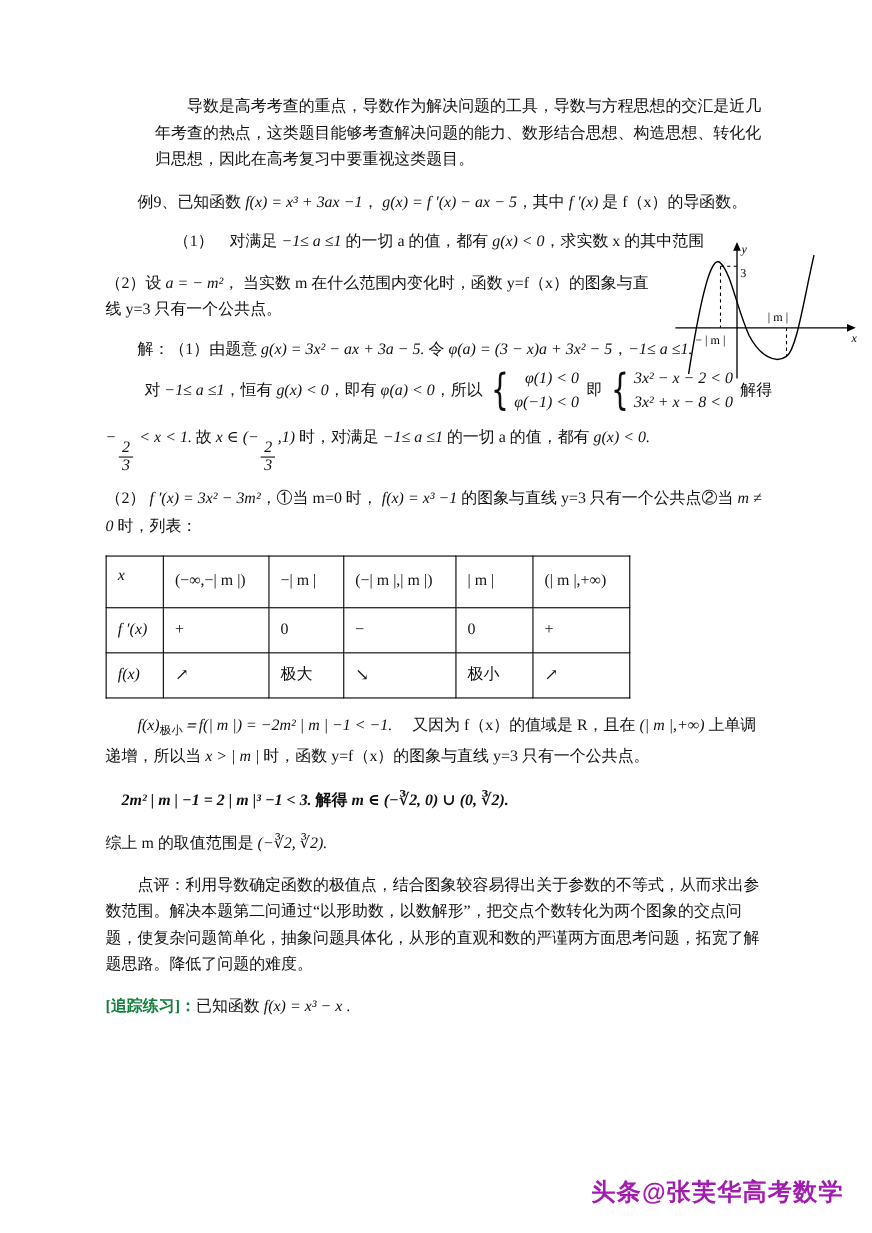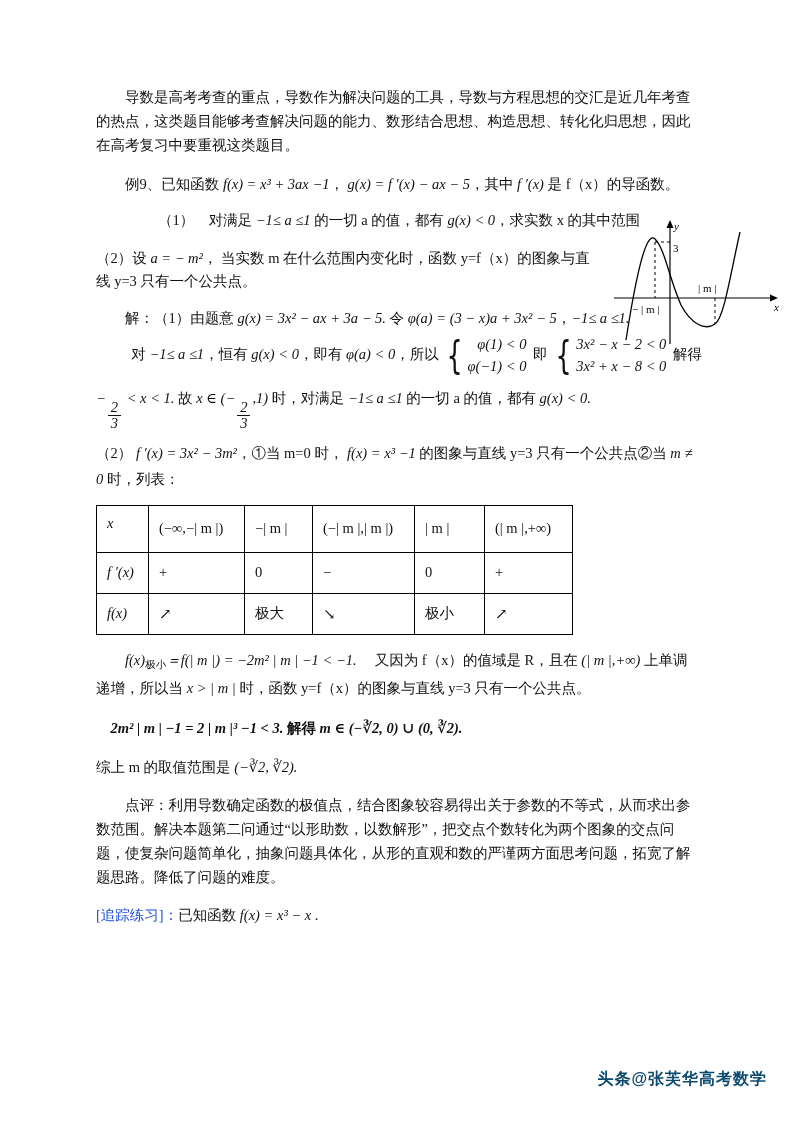--- a/index.html
+++ b/index.html
@@ -11,52 +11,52 @@
   .math{font-style:italic;}
   .subm{font-size:10.5px;vertical-align:-3px;font-style:normal;}
   .frac{display:inline-flex;flex-direction:column;text-align:center;vertical-align:-9px;
         line-height:1.05;margin:0 2px;font-style:italic;}
   .fnum{border-bottom:1px solid #111;padding:0 3px;}
   .cases{display:inline-flex;align-items:center;vertical-align:middle;margin:0 3px;}
   .cbrace{font-family:"DejaVu Sans",sans-serif;font-size:30px;line-height:1;
           transform:scaleY(1.3) scaleX(0.85);transform-origin:center;}
   .cstack{display:inline-flex;flex-direction:column;margin-left:3px;line-height:1.5;}
   .cline{font-style:italic;}
-  .p-intro{text-indent:2em;margin-bottom:13px;}
+  .p-intro{text-indent:2em;margin-bottom:13px;margin-left:45px;}
   .p-example{text-indent:2em;margin-bottom:11px;line-height:1.85;}
   .p-q1{margin-bottom:14px;text-align:center;}
   .p-q2{width:505px;margin-bottom:11px;}
   .p-sol1{text-indent:2em;margin-bottom:2px;line-height:1.85;}
   .p-sol2{margin-bottom:6px;text-align:right;}
   .p-sol3{margin-bottom:9px;line-height:1.95;}
   .p-part2{margin-bottom:2px;line-height:1.8;}
   .p-after{text-indent:2em;margin-bottom:12px;line-height:1.9;}
   .p-when{text-indent:1em;margin-bottom:14px;line-height:1.8;}
   .p-ineq{text-indent:1em;margin-bottom:13px;line-height:1.8;font-weight:bold;}
   .p-concl{margin-bottom:14px;line-height:1.8;}
   .p-comment{text-indent:2em;margin-bottom:14px;}
   .p-practice{margin-bottom:0;}
-  .red{color:#1d4ed8;font-weight:normal;}
+  .red{color:#15803d;font-weight:bold;}
   .sol-table{border-collapse:collapse;margin:13px 0 12px 0;}
   .sol-table td{border:1px solid #000;padding:6px 10px;vertical-align:middle;text-align:left;}
   .sol-table .rh td{height:34px;}
   .sol-table .rb td{height:28px;}
   .sol-table .vtop{vertical-align:top;}
   .sol-table .mi{font-style:italic;}
   .arrow{font-size:15px;}
   .figure{position:absolute;left:608px;top:216px;width:176px;height:136px;}
   .axis{stroke:#000;stroke-width:1.2;}
   .axfill{fill:#000;}
   .curve{fill:none;stroke:#000;stroke-width:1.3;}
   .dash{stroke:#000;stroke-width:1;stroke-dasharray:3 3;}
   .figtext{font-size:11px;font-family:"Liberation Serif",serif;fill:#000;}
   .fig-italic{font-style:italic;}
   .watermark{position:absolute;top:1066px;right:26px;
              font-family:"Liberation Sans","DejaVu Sans",sans-serif;
-             font-weight:bold;font-size:16px;color:#0c4a6e;letter-spacing:1px;}
+             font-weight:bold;font-size:22px;color:#a21caf;letter-spacing:1px;}
 </style>
 </head>
 <body>
 
 <div class="page">
   <div class="content">
 
     <p class="p-intro">导数是高考考查的重点，导数作为解决问题的工具，导数与方程思想的交汇是近几年考查的热点，这类题目能够考查解决问题的能力、数形结合思想、构造思想、转化化归思想，因此在高考复习中要重视这类题目。</p>
 
     <p class="p-example"><span class="txt">例9、已知函数 </span><span class="math">f(x) = x³ + 3ax −1</span><span class="txt">， </span><span class="math">g(x) = f ′(x) − ax − 5</span><span class="txt">，其中 </span><span class="math">f ′(x)</span><span class="txt"> 是 f（x）的导函数。</span></p>

